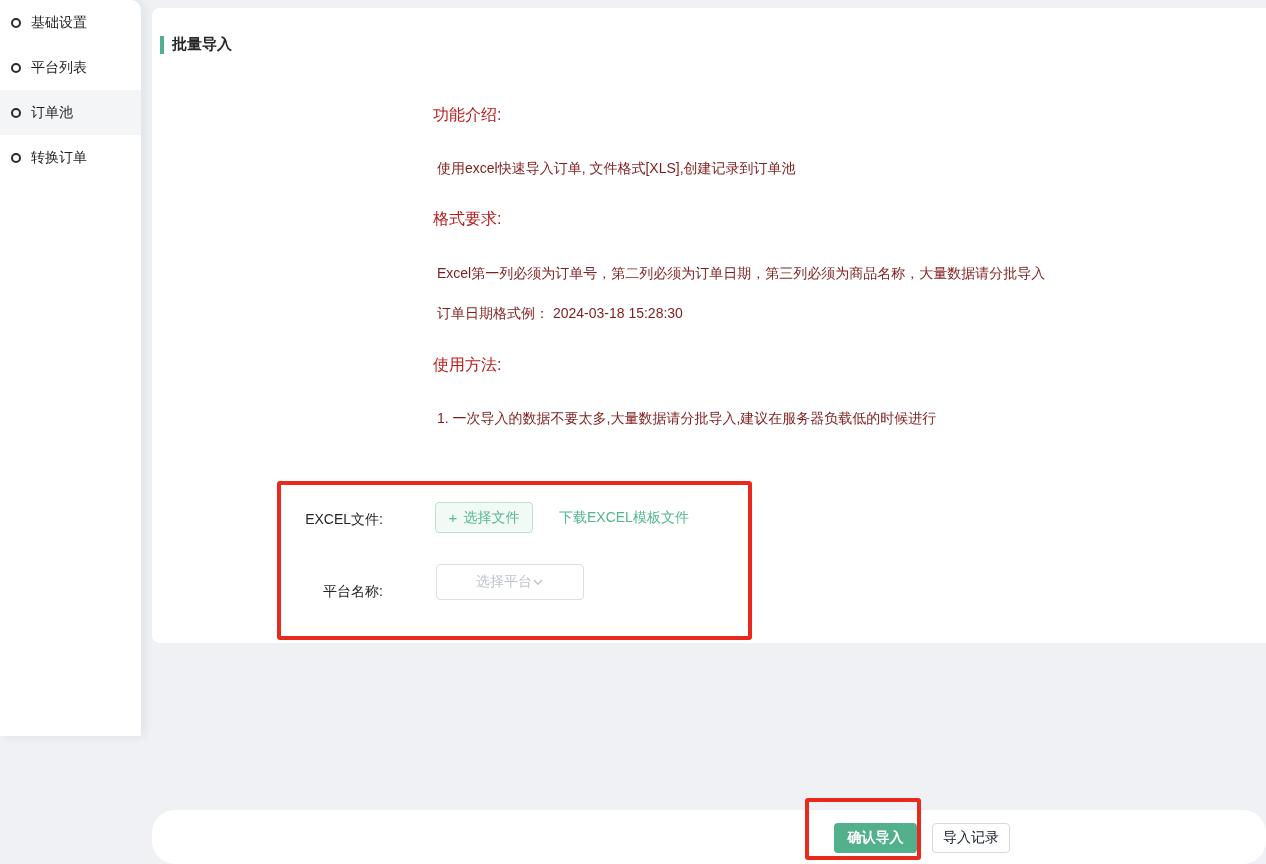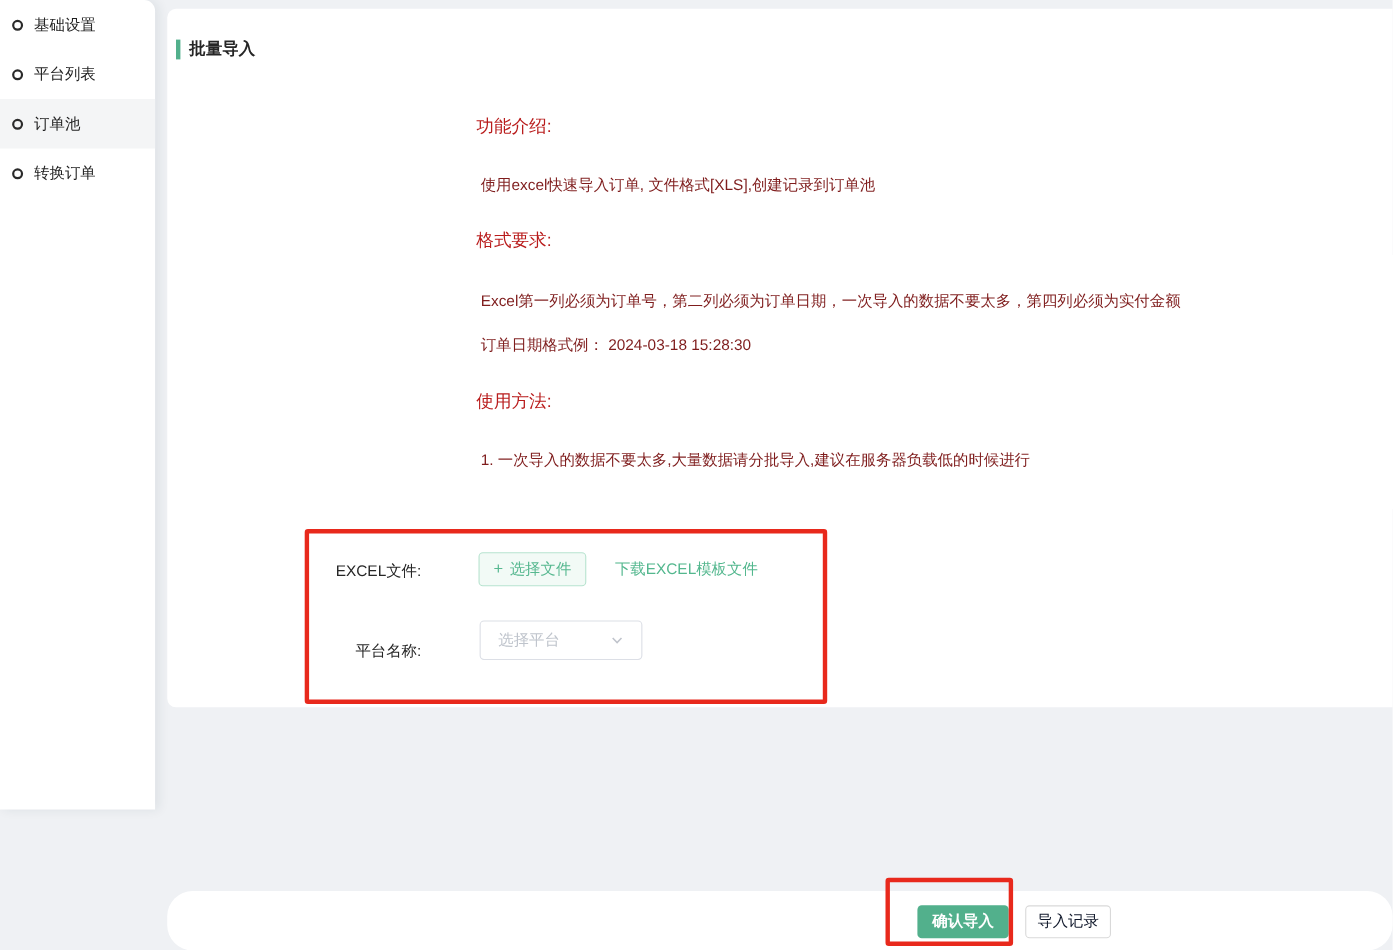--- a/index.html
+++ b/index.html
@@ -77,22 +77,22 @@
 
   .download-link {
     position:absolute; left:407px; top:501px;
     font-size:14px; color:#53b78e; text-decoration:none; cursor:pointer;
     white-space:nowrap;
   }
 
   .select-box {
     position:absolute; left:284px; top:556px; width:148px; height:36px;
     background:#ffffff; border:1px solid #dcdfe6; border-radius:4px;
-    display:flex; align-items:center; justify-content:space-between;
-    padding:0 16px; cursor:pointer;
+    display:flex; align-items:center; justify-content:center;
+    padding:0 27px; cursor:pointer;
   }
   .select-placeholder { font-size:14px; color:#bfc4cc; }
   .chevron-down { width:12px; height:12px; display:block; }
 
   
   .footer-bar {
     position:absolute; left:152px; top:810px; width:1114px; height:54px;
     background:#ffffff; border-top-left-radius:8px;border-radius:23px;
   }
   .confirm-btn {
@@ -142,21 +142,21 @@
 
   <div class="title-wrap">
     <span class="accent-bar"></span>
     <span class="page-title">批量导入</span>
   </div>
 
   <h3 class="section-heading" id="h-intro">功能介绍:</h3>
   <p class="section-text" id="p-intro">使用excel快速导入订单, 文件格式[XLS],创建记录到订单池</p>
 
   <h3 class="section-heading" id="h-format">格式要求:</h3>
-  <p class="section-text" id="p-format">Excel第一列必须为订单号，第二列必须为订单日期，一次导入的数据不要太多，第四列必须为实付金额</p>
+  <p class="section-text" id="p-format">Excel第一列必须为订单号，第二列必须为订单日期，第三列必须为商品名称，大量数据请分批导入</p>
   <p class="section-text" id="p-example">订单日期格式例： 2024-03-18 15:28:30</p>
 
   <h3 class="section-heading" id="h-usage">使用方法:</h3>
   <p class="section-text" id="p-step1">1. 一次导入的数据不要太多,大量数据请分批导入,建议在服务器负载低的时候进行</p>
 
   <span class="form-label" id="label-excel">EXCEL文件:</span>
   <button class="choose-file-btn" style="font-family:'Liberation Sans', sans-serif;">
     <span class="plus-glyph">+</span>
     <span>选择文件</span>
   </button>

